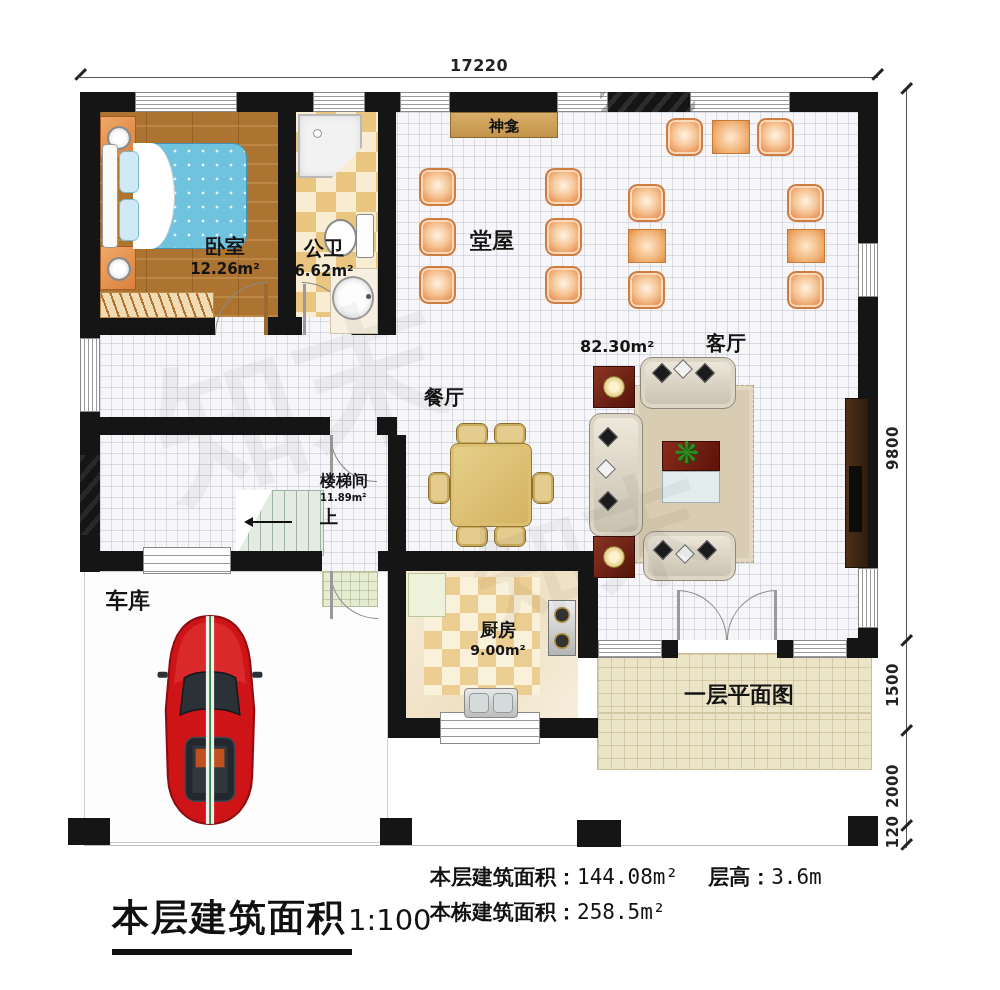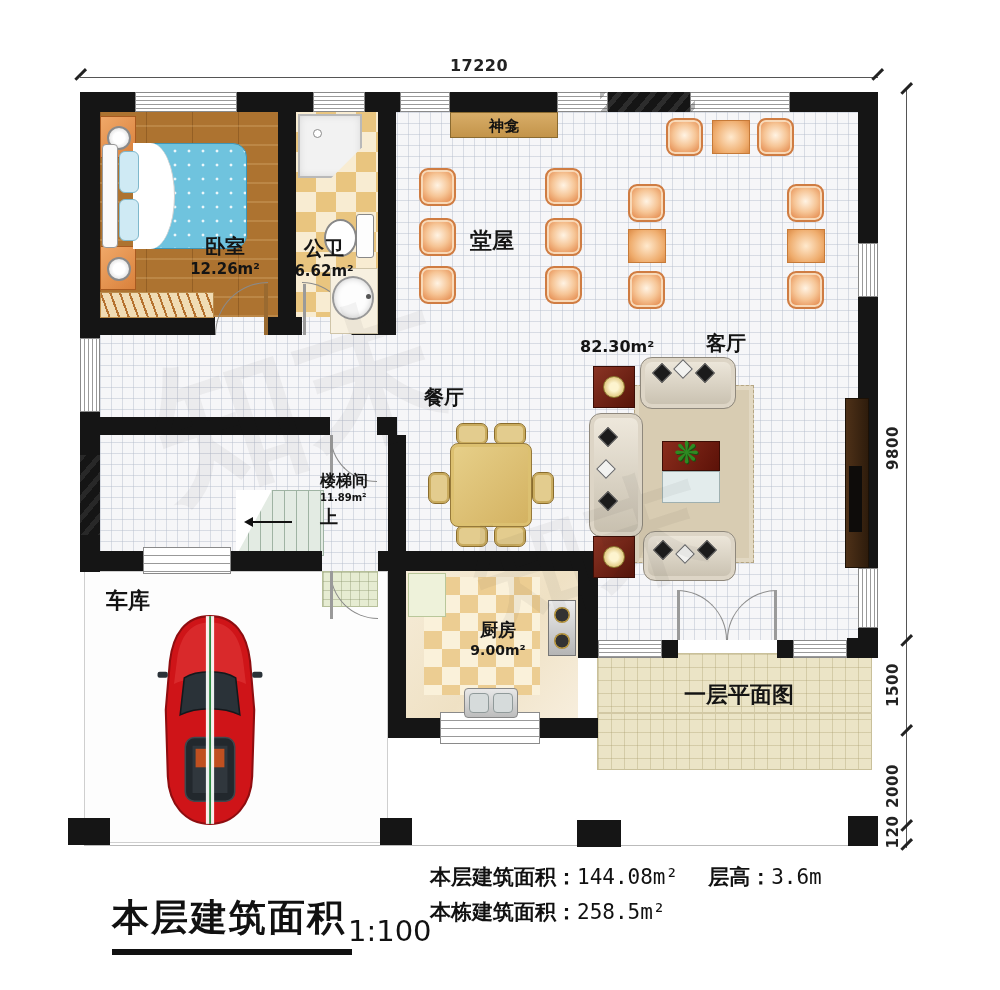--- a/index.html
+++ b/index.html
@@ -269,21 +269,21 @@
 <div class="abs dimtxt vdim" style="left:862px;top:778px">2000</div>
 <div class="abs dimtxt vdim" style="left:862px;top:824px">120</div>
 
 <div class="abs wm" style="left:150px;top:300px;font-size:150px;transform:rotate(-18deg)">知末</div>
 <div class="abs wm" style="left:470px;top:470px;font-size:120px;transform:rotate(-18deg)">知末</div>
 <div class="abs hatch" style="left:600px;top:92px;width:95px;height:20px;opacity:.5"></div>
 <div class="abs hatch" style="left:80px;top:455px;width:20px;height:80px;opacity:.4"></div>
 
 <div class="abs" style="left:0;top:855px;width:1000px;height:135px">
   <div class="abs" style="left:112px;top:38px;font-size:37px;font-weight:bold;letter-spacing:2px;border-bottom:6px solid #111;padding:0 6px 6px 0">本层建筑面积</div>
-  <div class="abs" style="left:348px;top:59px;font-size:29px">1:100</div>
+  <div class="abs" style="left:348px;top:48px;font-size:29px">1:100</div>
   <div class="abs" style="left:430px;top:5px">
     <div class="statrow">
       <span>本层建筑面积：</span><span class="val">144.08m²</span><span style="display:inline-block;width:30px"></span><span>层高：</span><span class="val">3.6m</span>
     </div>
     <div class="statrow">
       <span>本栋建筑面积：</span><span class="val">258.5m²</span>
     </div>
   </div>
 </div>
 

